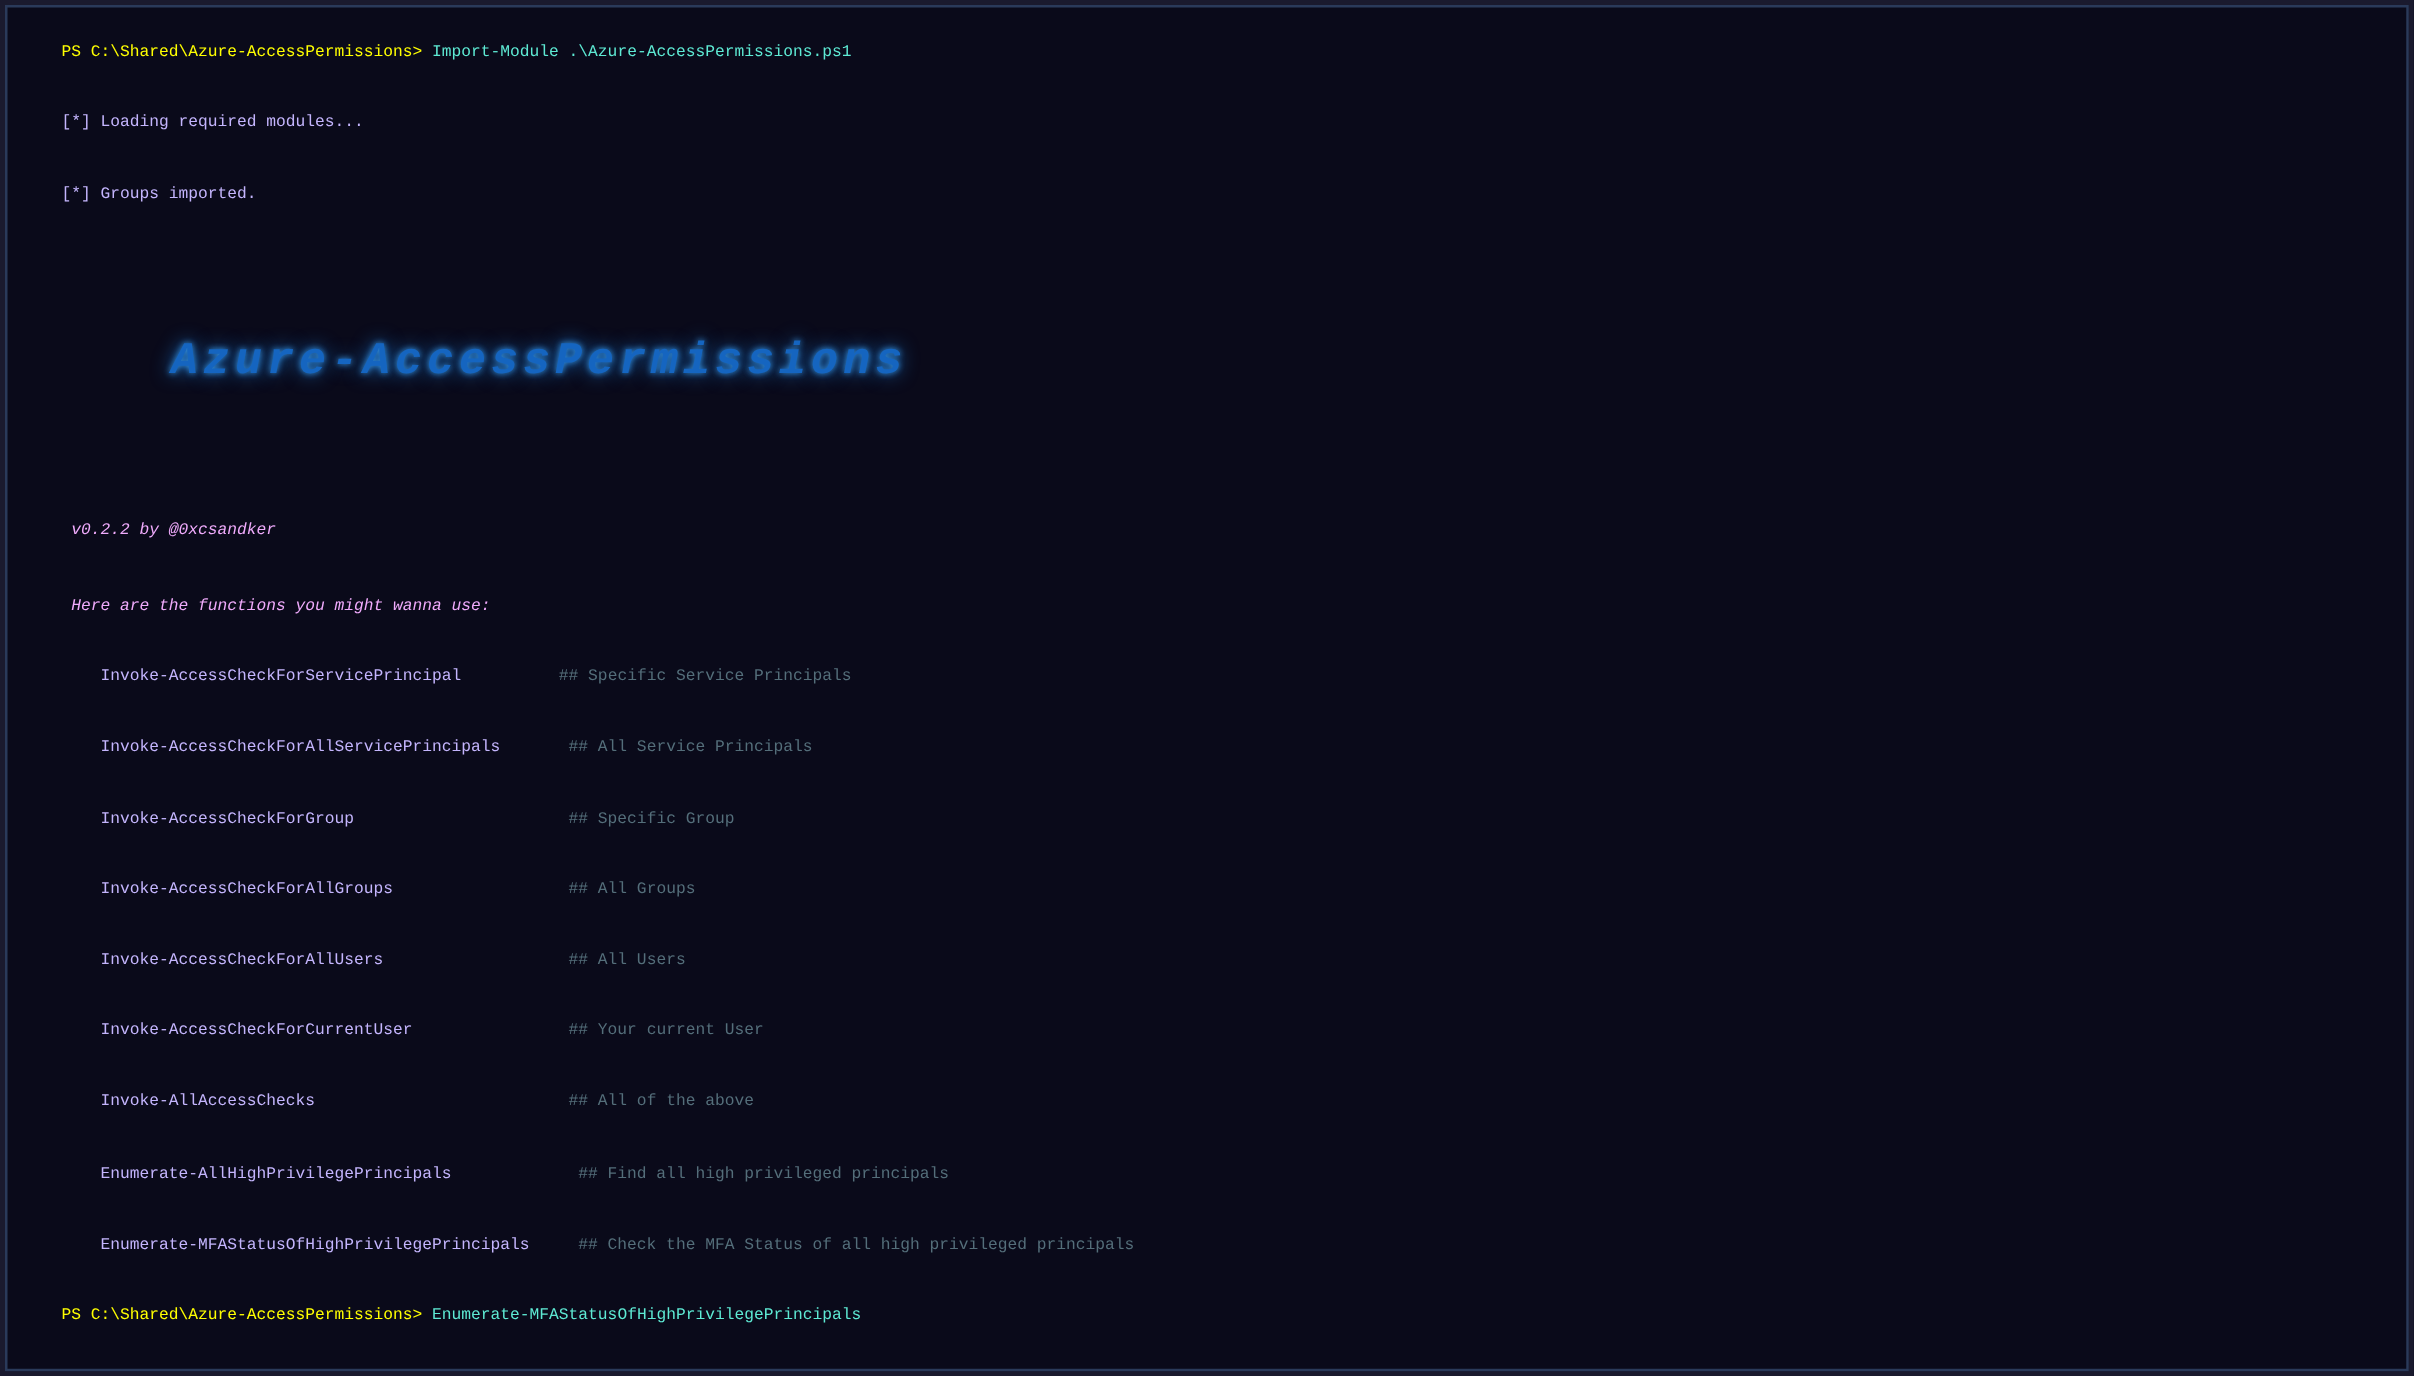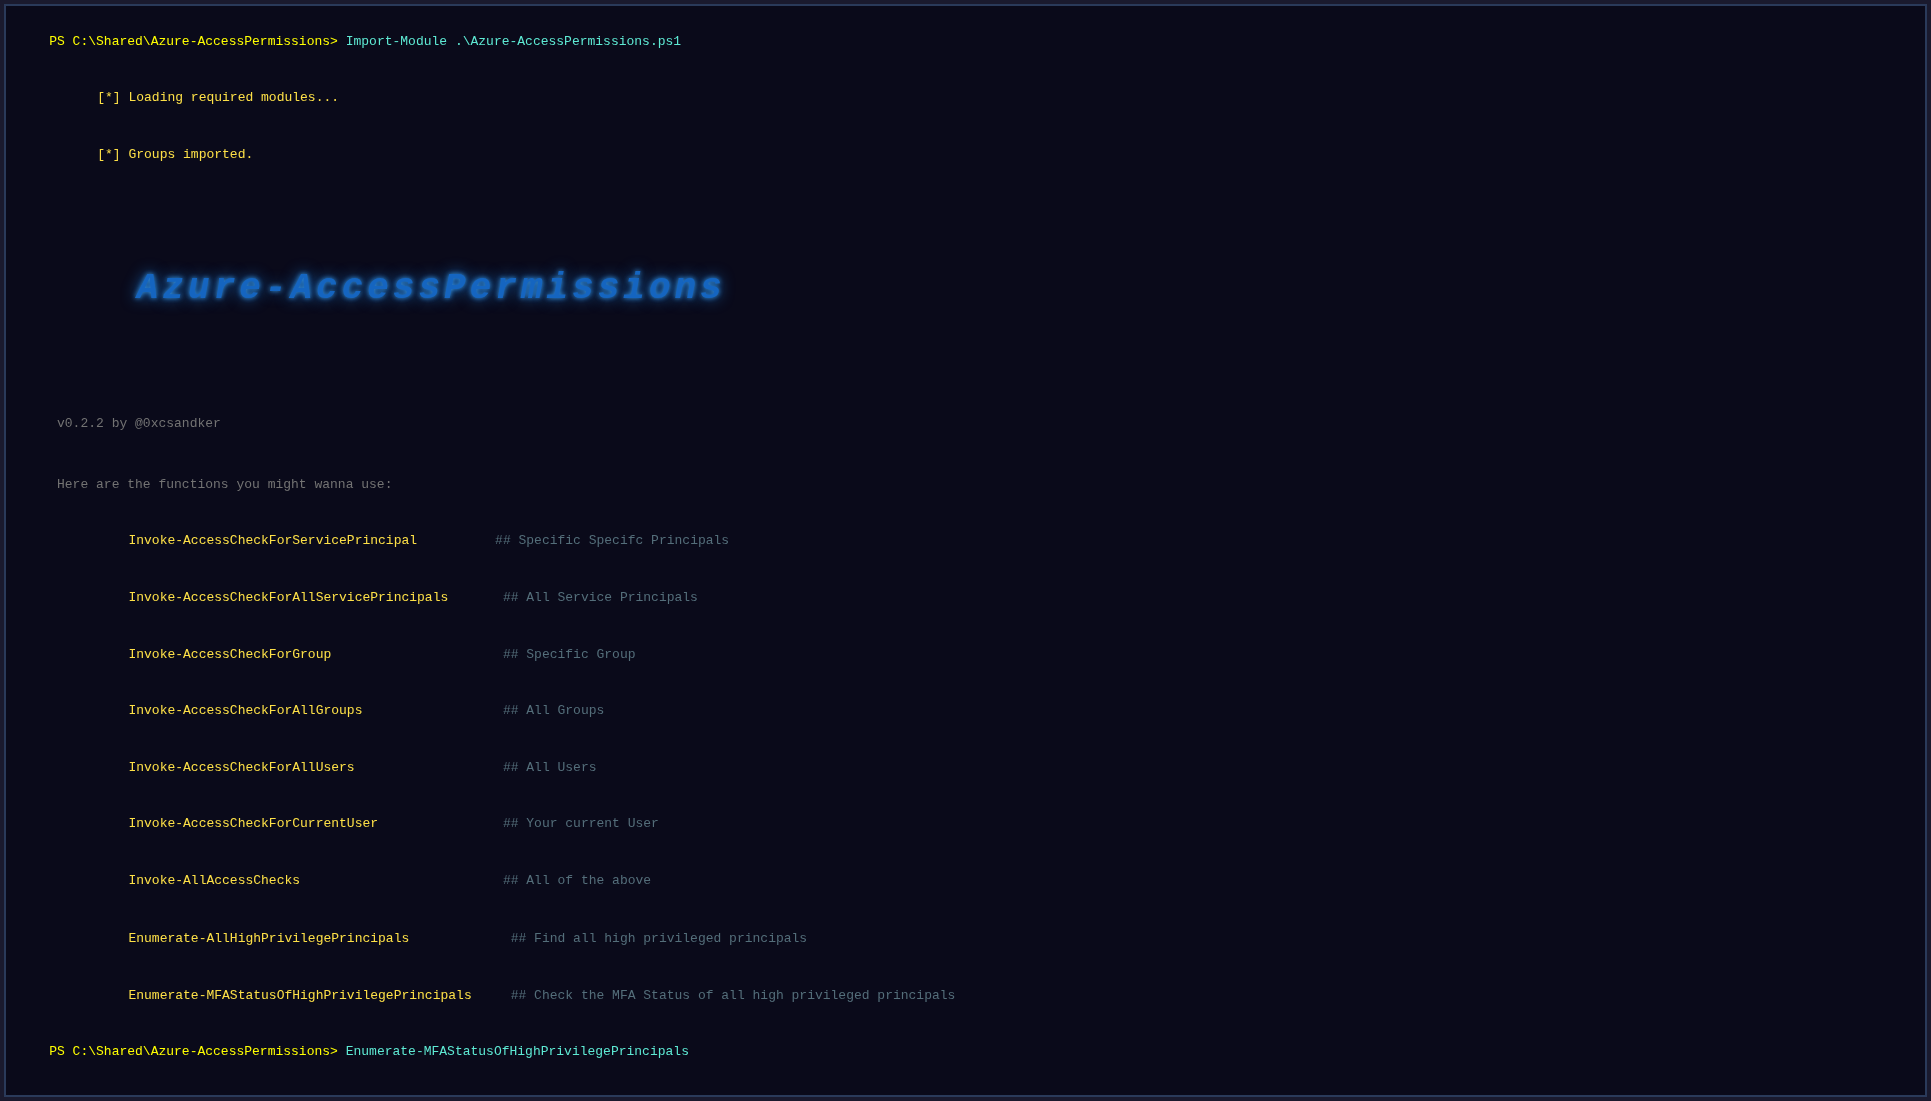--- a/index.html
+++ b/index.html
@@ -25,22 +25,22 @@
       min-height: 1093px;
       overflow: hidden;
     }
 
     .terminal-line {
       line-height: 1.45;
       white-space: pre;
       font-size: 13px;
     }
 
-    .cyan { color: #fde047; margin-left: 48px; }
-    .white { color: #737373; }
+    .cyan { color: #c4b5fd; }
+    .white { color: #f0abfc; font-style: italic; }
 
     .prompt { color: #ffff00; }
     .cmd { color: #5eead4; }
 
     .ascii-art-line {
       color: #1976d2;
       font-size: 15px;
       font-weight: bold;
       font-family: 'Courier New', monospace;
       letter-spacing: 2px;
@@ -79,21 +79,21 @@
     <span class="white"> v0.2.2 by @0xcsandker</span>
   </div>
 
   <div class="terminal-line" style="height:4px;"></div>
 
   <div class="terminal-line">
     <span class="white"> Here are the functions you might wanna use:</span>
   </div>
 
   <div class="terminal-line">
-    <span class="cyan">    Invoke-AccessCheckForServicePrincipal          </span><span class="section-comment">## Specific Specifc Principals</span>
+    <span class="cyan">    Invoke-AccessCheckForServicePrincipal          </span><span class="section-comment">## Specific Service Principals</span>
   </div>
   <div class="terminal-line">
     <span class="cyan">    Invoke-AccessCheckForAllServicePrincipals       </span><span class="section-comment">## All Service Principals</span>
   </div>
   <div class="terminal-line">
     <span class="cyan">    Invoke-AccessCheckForGroup                      </span><span class="section-comment">## Specific Group</span>
   </div>
   <div class="terminal-line">
     <span class="cyan">    Invoke-AccessCheckForAllGroups                  </span><span class="section-comment">## All Groups</span>
   </div>

